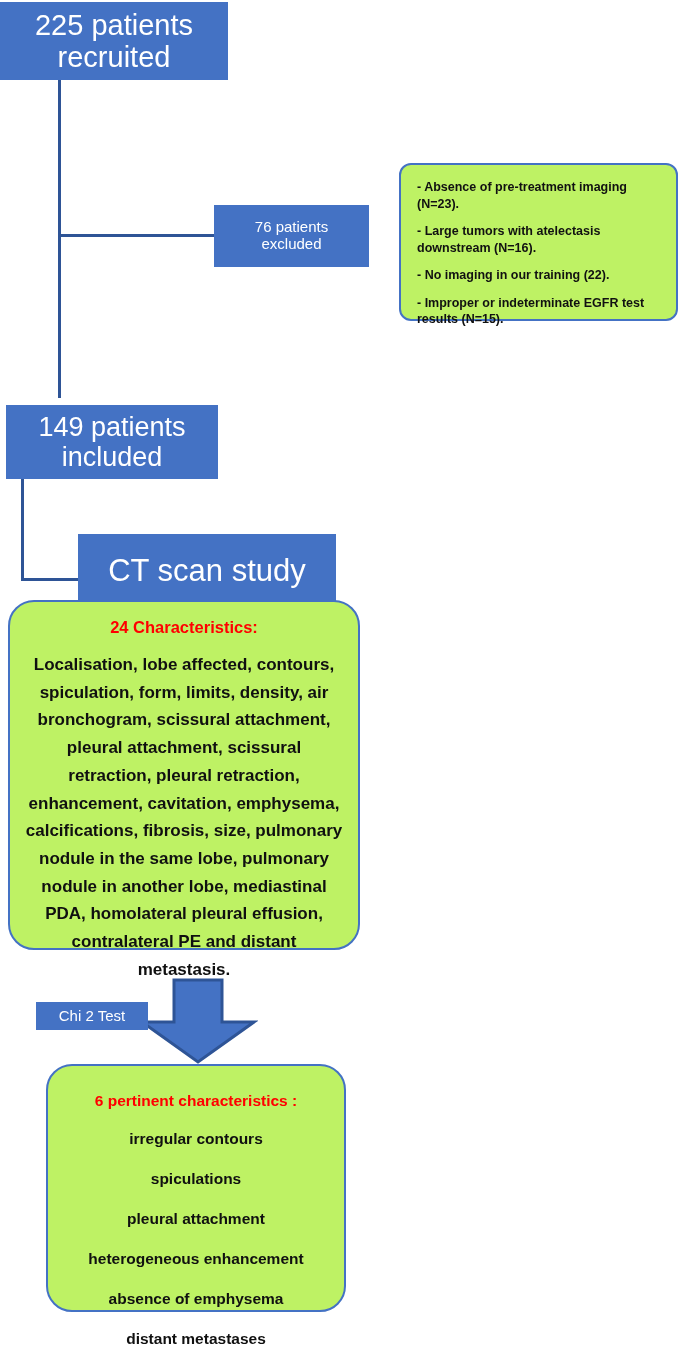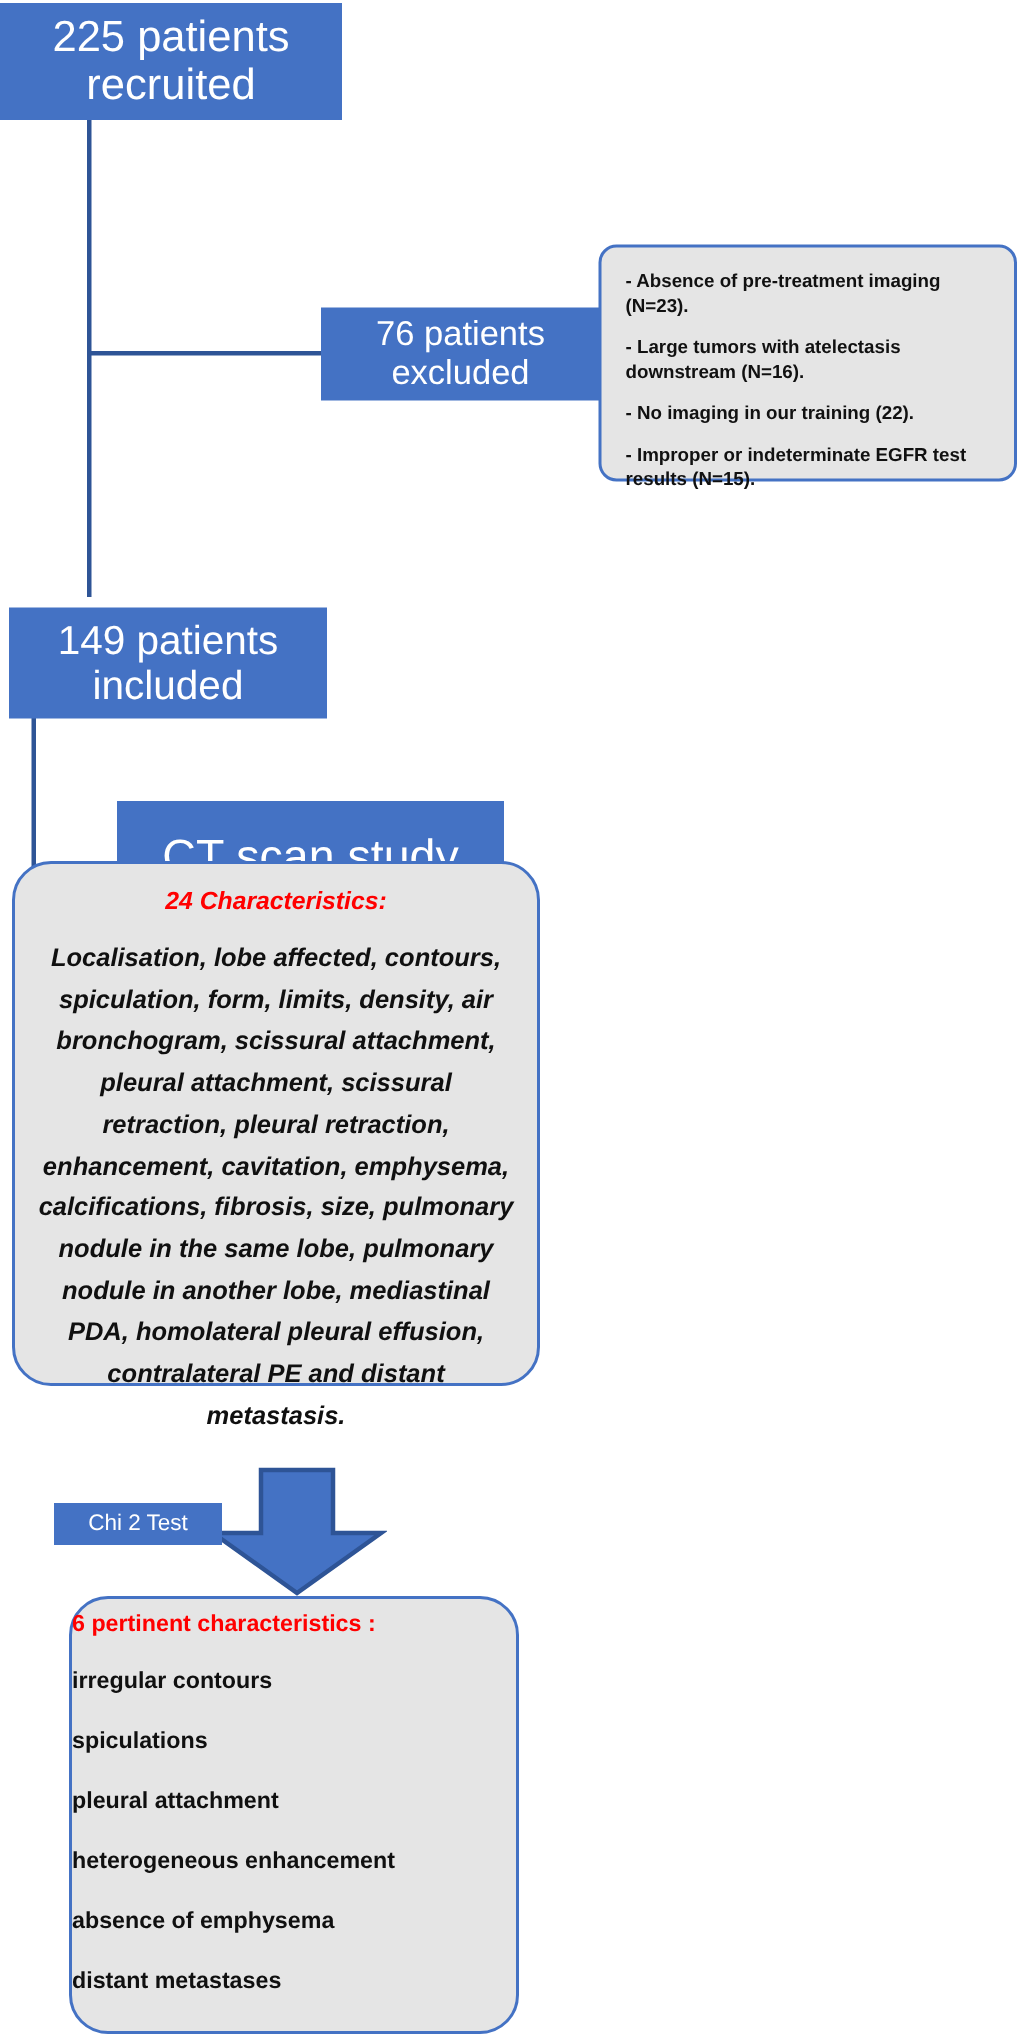--- a/index.html
+++ b/index.html
@@ -35,58 +35,57 @@
     text-align: center;
     line-height: 1.12;
     box-sizing: border-box;
   }
   .solid-box .txt {
     display: block;
     white-space: pre-line;
   }
 
   #box-recruited { left: 0px;   top: 2px;   width: 228px; height: 78px;  font-size: 29px; }
-  #box-excluded  { left: 214px; top: 205px; width: 186px; height: 62px;  font-size: 23px; }
+  #box-excluded  { left: 214px; top: 205px; width: 155px; height: 62px;  font-size: 15px; }
   #box-ct        { left: 78px;  top: 534px; width: 258px; height: 74px;  font-size: 31px; }
   #box-chi       { left: 36px;  top: 1002px; width: 112px; height: 28px; font-size: 15px; }
 
   
   .round-box {
     position: absolute;
-    background: #e5e5e5;
+    background: #bef264;
     border: 2px solid #4472C4;
     border-radius: 16px;
     box-sizing: border-box;
   }
 
   #box-exclusions {
     left: 399px; top: 163px; width: 279px; height: 158px;
     border-radius: 12px;
     padding: 14px 16px 0 16px;
   }
   .excl-item {
     font-size: 12.5px;
     font-weight: bold;
     color: #111111;
     line-height: 1.32;
     margin-bottom: 11px;
   }
 
   #box-chars {
-    left: 8px; top: 574px; width: 352px; height: 350px;
+    left: 8px; top: 600px; width: 352px; height: 350px;
     border-radius: 26px;
     padding-top: 16px;
     text-align: center;
-    font-style: italic;
   }
   #box-results {
-    left: 46px; top: 1064px; width: 300px; height: 292px;
+    left: 46px; top: 1064px; width: 300px; height: 248px;
     border-radius: 26px;
-    padding-top: 8px;
-    text-align: left;
+    padding-top: 26px;
+    text-align: center;
   }
 
   .red-head {
     color: #FF0000;
     font-weight: bold;
     font-size: 16.5px;
     margin: 0 0 14px 0;
   }
   #box-results .red-head { font-size: 15.5px; margin-bottom: 20px; }
 

